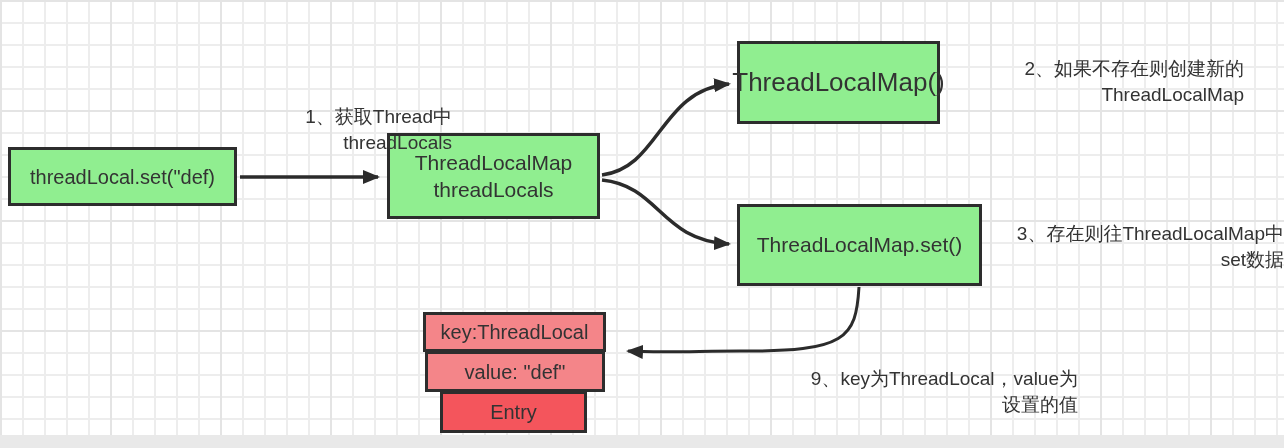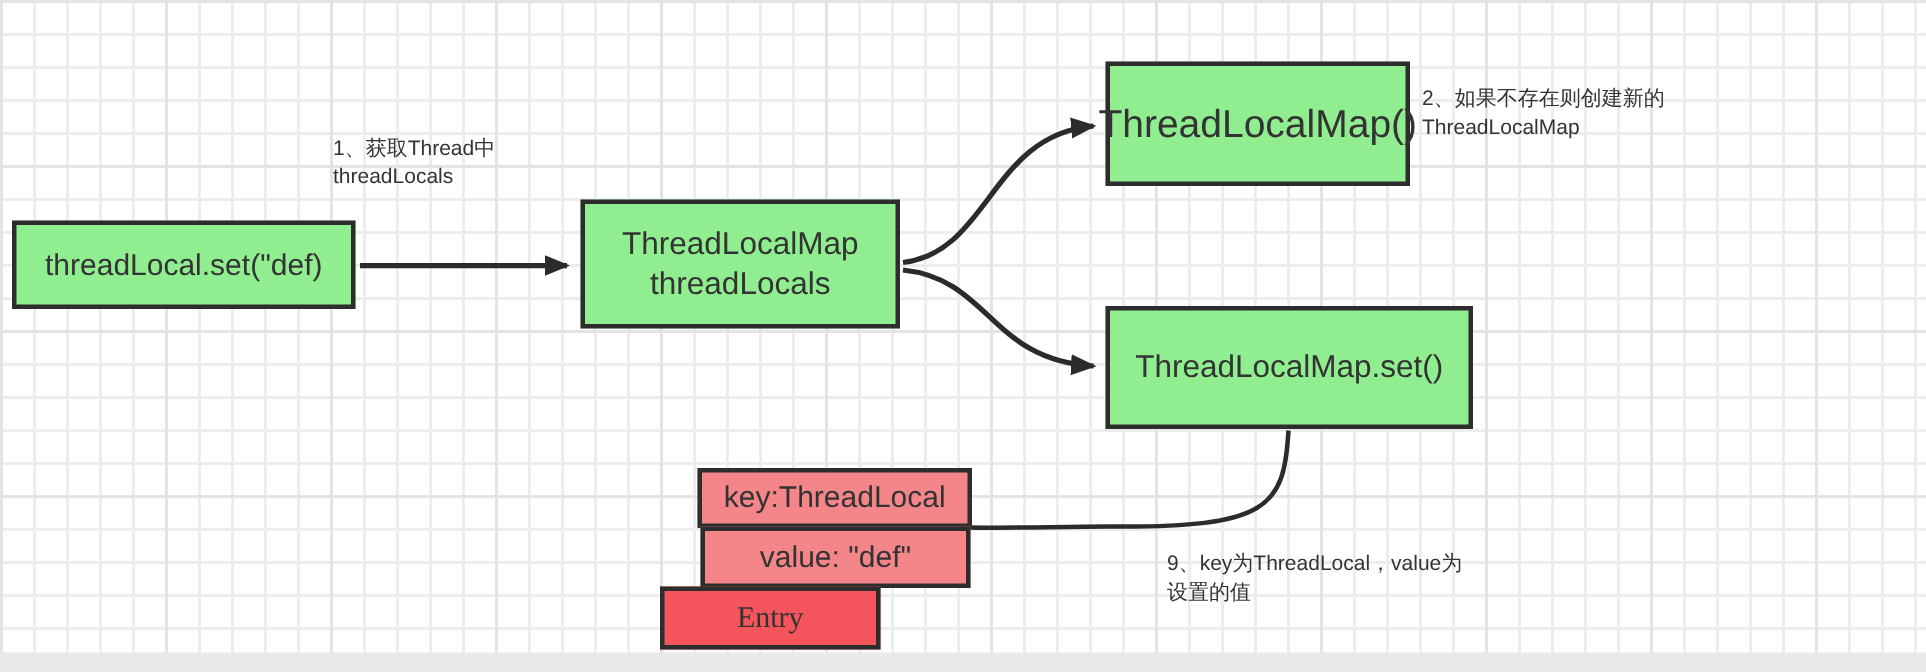--- a/index.html
+++ b/index.html
@@ -21,28 +21,28 @@
     display:flex;align-items:center;justify-content:center;
     border:3px solid var(--border,#2d2d2d);
     box-sizing:border-box;
     color:var(--text,#333333);
     font-size:20px;
     text-align:center;
     white-space:pre-line;
     line-height:1.3;
   }
   .green{background:var(--node-green,#90ee90);}
-  .pink{background:var(--node-pink,#f48589);margin-left:42px;}
+  .pink{background:var(--node-pink,#f48589);}
   .red{background:var(--node-red,#f4555c);}
   .annotation{
     position:absolute;
     color:var(--text,#333333);
-    font-size:14px;
+    font-size:19px;
     line-height:1.35;
-    text-align:left;
+    text-align:right;
     white-space:pre-line;
   }
   #arrows{position:absolute;left:0;top:0;width:1284px;height:448px;pointer-events:none;}
   #bottom-strip{
     position:absolute;left:0;bottom:0;width:1284px;height:13px;
     background:#e9e9e9;
   }
 </style>
 </head>
 <body>
@@ -67,26 +67,28 @@
 threadLocals</div>
 
   <div class="node green" style="left:737px;top:41px;width:203px;height:83px;font-size:26px;">ThreadLocalMap()</div>
 
   <div class="node green" style="left:737px;top:204px;width:245px;height:82px;font-size:21px;">ThreadLocalMap.set()</div>
 
   <div class="node pink" style="left:423px;top:312px;width:183px;height:40px;">key:ThreadLocal</div>
 
   <div class="node pink" style="left:425px;top:351px;width:180px;height:41px;">value: "def"</div>
 
-  <div class="node red" style="left:440px;top:391px;width:147px;height:42px;font-family:Liberation Serif, serif;">Entry</div>
+  <div class="node red" style="left:440px;top:391px;width:147px;height:42px;">Entry</div>
 
-  <div class="annotation" style="left:222px;top:89px;width:186px;">1、获取Thread中
+  <div class="annotation" style="left:222px;top:104px;width:186px;padding-left:44px;">1、获取Thread中
 threadLocals</div>
 
   <div class="annotation" style="left:948px;top:56px;width:296px;">2、如果不存在则创建新的
 ThreadLocalMap</div>
 
+  <div class="annotation" style="left:984px;top:221px;width:300px;">3、存在则往ThreadLocalMap中
+set数据</div>
 
   <div class="annotation" style="left:778px;top:366px;width:300px;">9、key为ThreadLocal，value为
 设置的值</div>
 
   <div id="bottom-strip"></div>
 </div>
 
 </body></html>

